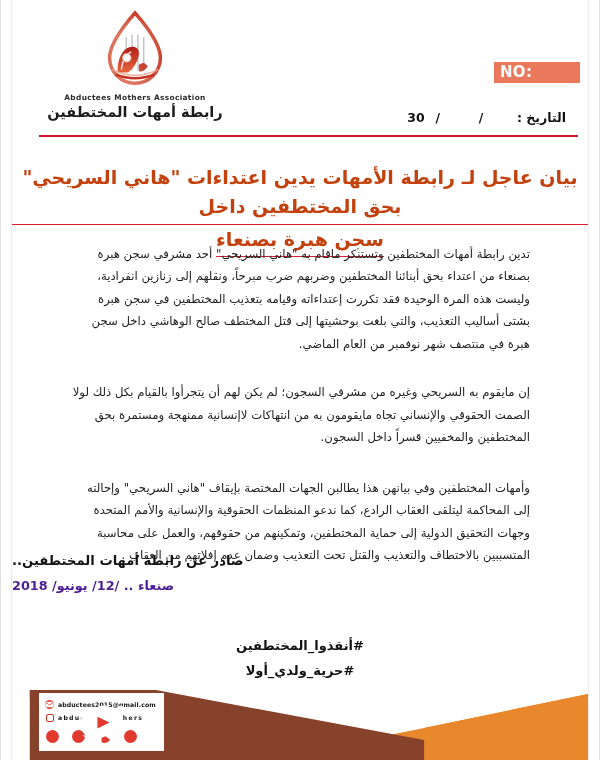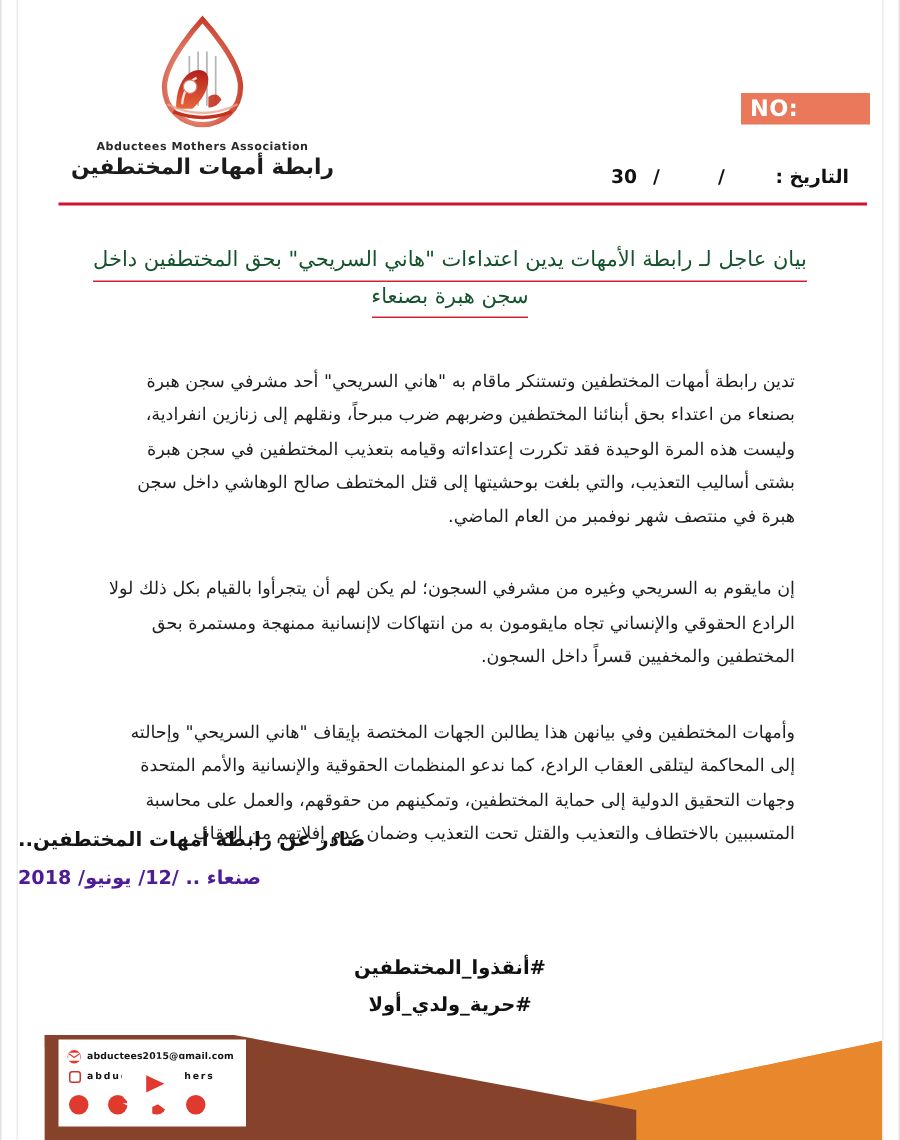--- a/index.html
+++ b/index.html
@@ -122,23 +122,23 @@
 
   
   #title-wrap {
     position: absolute;
     left: 0; right: 0;
     top: 163px;
     text-align: center;
     direction: rtl;
   }
   .title-line {
-    color: #14532d;
-    font-weight: normal;
-    font-size: 14px;
+    color: #c2410c;
+    font-weight: bold;
+    font-size: 19px;
     line-height: 1.55;
     display: block;
   }
   .title-line > span {
     border-bottom: 1.4px solid #d32130;
     padding-bottom: 2px;
     display: inline-block;
   }
 
   
@@ -335,21 +335,21 @@
       <div id="header-rule"></div>
     </div>
 
     <div id="title-wrap">
       <span class="title-line"><span>بيان عاجل لـ رابطة الأمهات يدين اعتداءات "هاني السريحي" بحق المختطفين داخل</span></span>
       <span class="title-line"><span>سجن هبرة بصنعاء</span></span>
     </div>
 
     <div id="body-text">
       <p class="para">تدين رابطة أمهات المختطفين وتستنكر ماقام به "هاني السريحي" أحد مشرفي سجن هبرة بصنعاء من اعتداء بحق أبنائنا المختطفين وضربهم ضرب مبرحاً، ونقلهم إلى زنازين انفرادية، وليست هذه المرة الوحيدة فقد تكررت إعتداءاته وقيامه بتعذيب المختطفين في سجن هبرة بشتى أساليب التعذيب، والتي بلغت بوحشيتها إلى قتل المختطف صالح الوهاشي داخل سجن هبرة في منتصف شهر نوفمبر من العام الماضي.</p>
-      <p class="para">إن مايقوم به السريحي وغيره من مشرفي السجون؛ لم يكن لهم أن يتجرأوا بالقيام بكل ذلك لولا الرادع الحقوقي والإنساني تجاه مايقومون به من انتهاكات لاإنسانية ممنهجة ومستمرة بحق المختطفين والمخفيين قسراً داخل السجون.</p>
+      <p class="para">إن مايقوم به السريحي وغيره من مشرفي السجون؛ لم يكن لهم أن يتجرأوا بالقيام بكل ذلك لولا الصمت الحقوقي والإنساني تجاه مايقومون به من انتهاكات لاإنسانية ممنهجة ومستمرة بحق المختطفين والمخفيين قسراً داخل السجون.</p>
       <p class="para">وأمهات المختطفين وفي بيانهن هذا يطالبن الجهات المختصة  بإيقاف "هاني السريحي" وإحالته إلى المحاكمة ليتلقى العقاب الرادع، كما ندعو المنظمات الحقوقية والإنسانية والأمم المتحدة وجهات التحقيق الدولية إلى حماية المختطفين، وتمكينهم من حقوقهم، والعمل على محاسبة المتسببين بالاختطاف والتعذيب والقتل تحت التعذيب وضمان عدم إفلاتهم من العقاب .</p>
     </div>
 
     <div id="closing">
       <div class="issuer">صادر عن رابطة أمهات المختطفين..</div>
       <div class="place-date">صنعاء .. /12/ يونيو/ 2018</div>
     </div>
 
     <div id="hashtags">
       <span class="tag">#أنقذوا_المختطفين</span>

